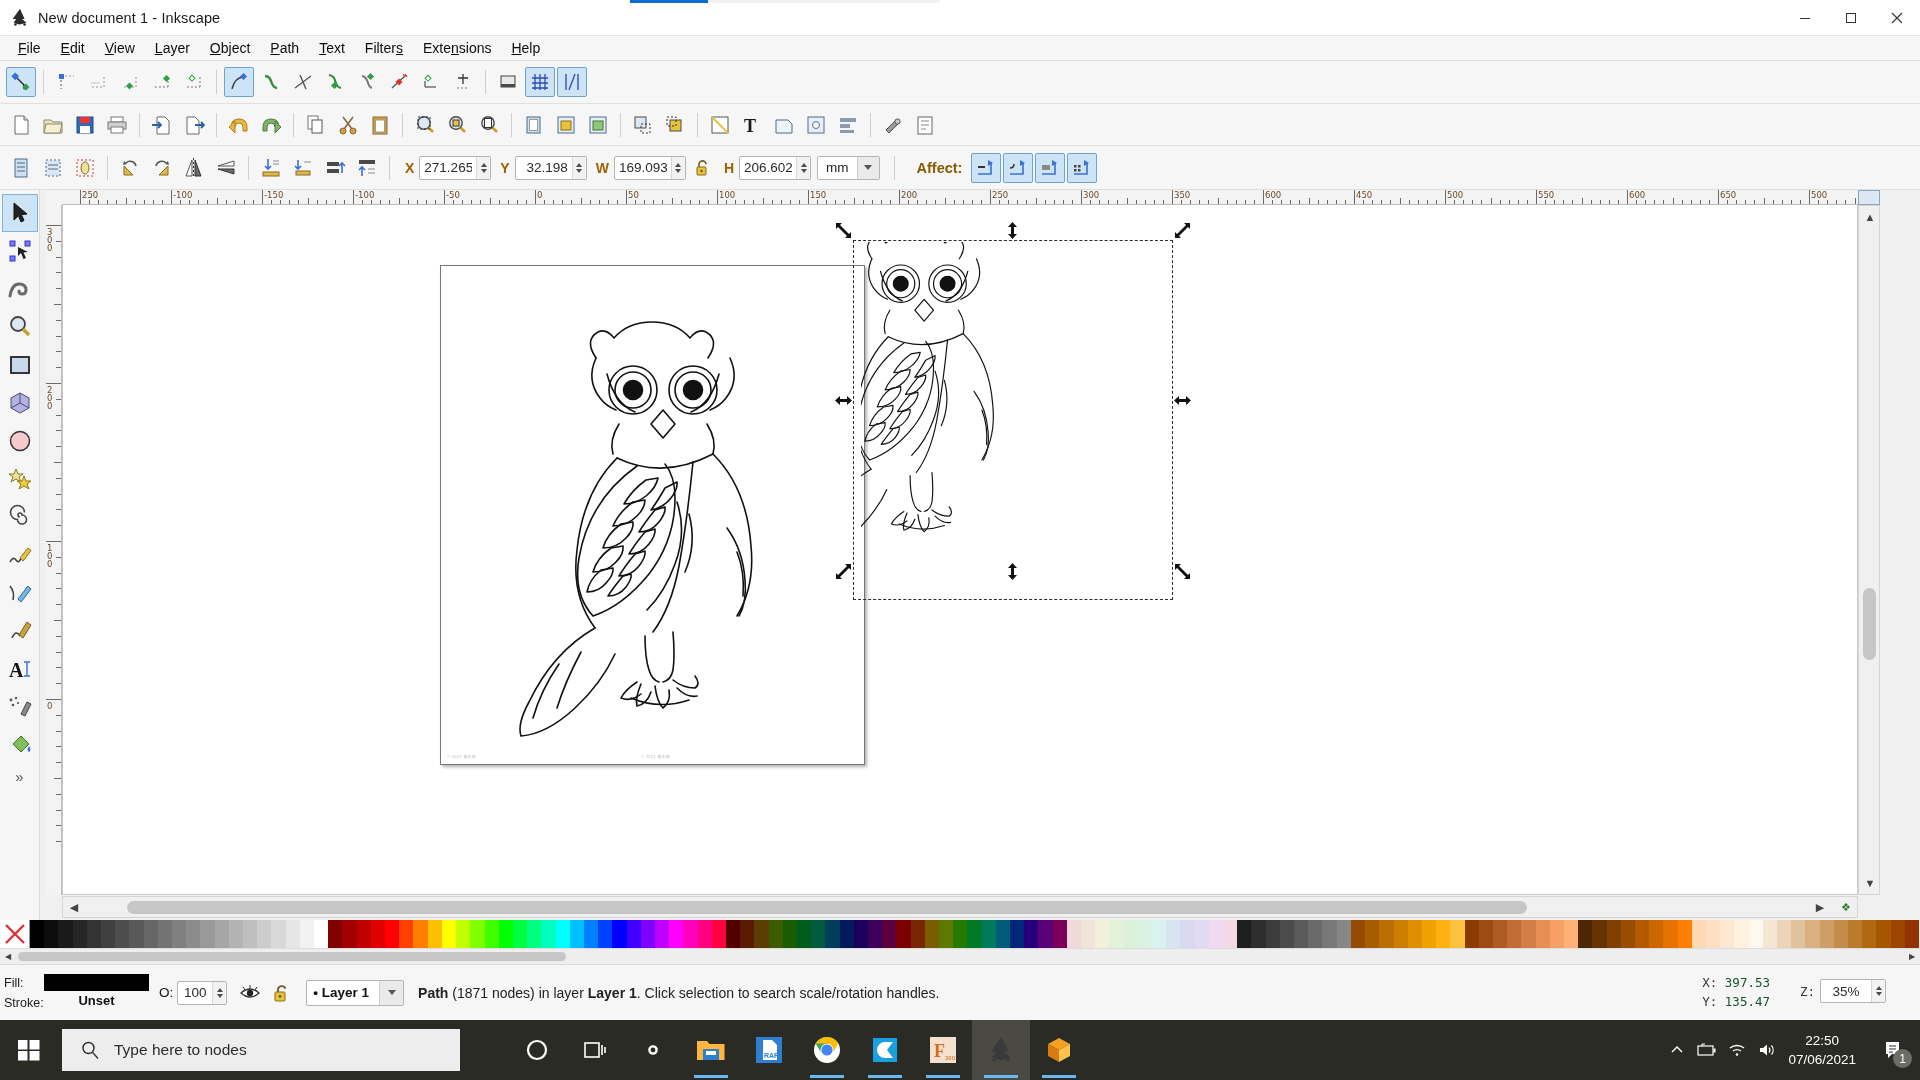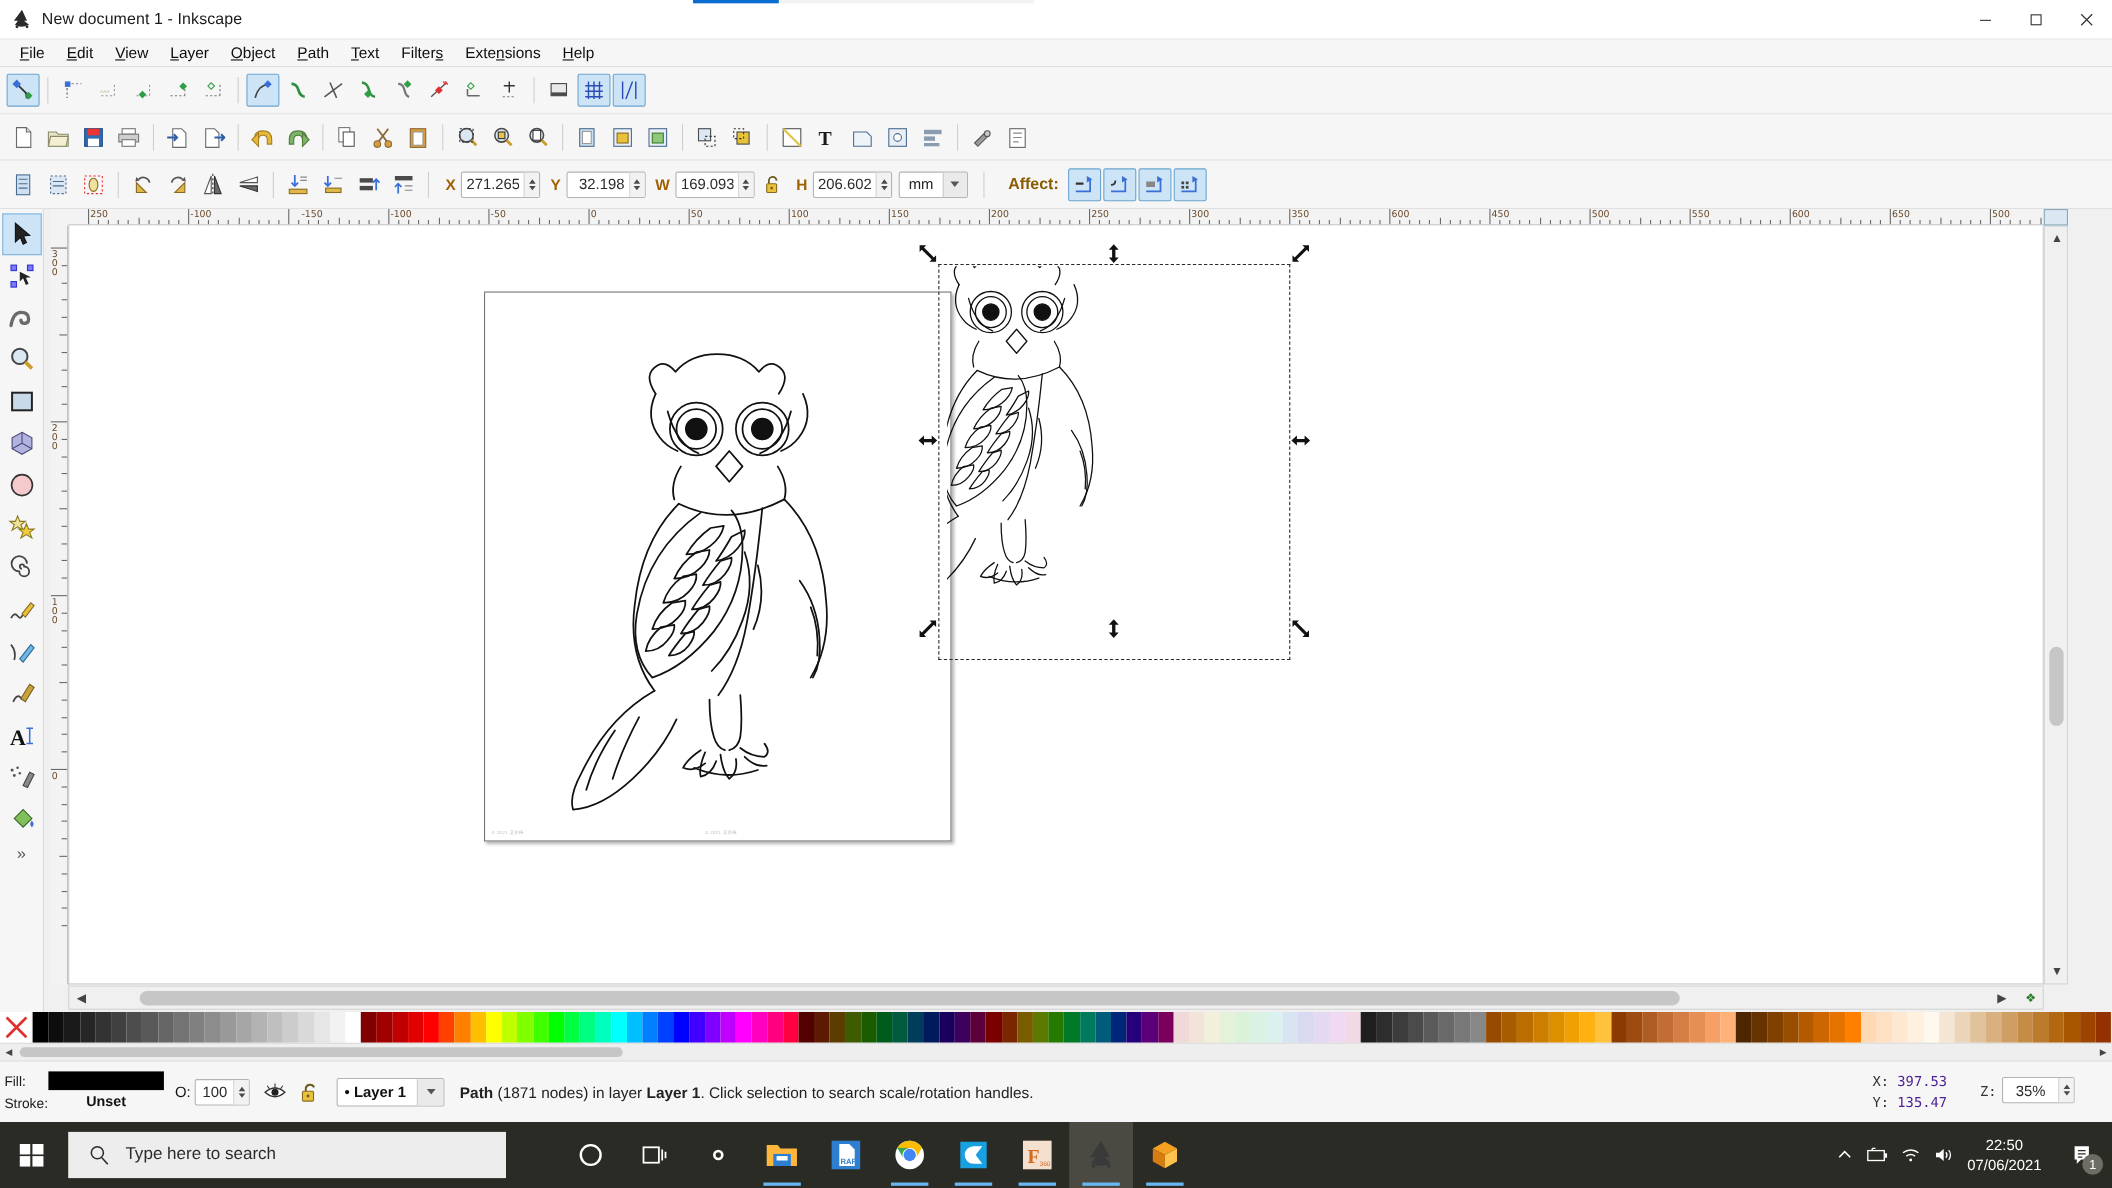--- a/index.html
+++ b/index.html
@@ -174,21 +174,21 @@
   }
   .layersel .nm { font-size:13.5px; font-weight:700; color:#111; padding:0 10px 0 6px; white-space:nowrap; }
   .layersel .drop { width:24px;height:100%; background:#eaeaea; border-left:1px solid #cdcdcd;
     display:flex;align-items:center;justify-content:center; }
   #statusmsg { font-size:14px; color:#222; margin-left:14px; white-space:nowrap; }
   #statusmsg b { font-weight:700; }
   #coords {
     position:absolute; right:150px; top:8px; font-family:"DejaVu Sans Mono", monospace;
     font-size:12.5px; color:#333; line-height:19px;
   }
-  #coords .v { color:#4c1d95; }
+  #coords .v { color:#14532d; }
   #zoomwrap { position:absolute; right:34px; top:14px; display:flex; }
   #zoomwrap .spin input { width:50px; text-align:center; }
 
   
   #taskbar {
     position:absolute; left:0; top:1020px; width:1920px; height:60px;
     background:#2b2b26; display:flex; align-items:center;
   }
   #startbtn { width:58px; height:60px; display:flex; align-items:center; justify-content:center; }
   #searchbox {
@@ -824,21 +824,21 @@
     <div class="rtick" style="left: 118.1px; height: 4px;"></div>
     <div class="rtick" style="left: 127.2px; height: 4px;"></div>
     <div class="rtick" style="left: 136.3px; height: 4px;"></div>
     <div class="rtick" style="left: 145.4px; height: 4px;"></div>
     <div class="rtick" style="left: 154.5px; height: 6px;"></div>
     <div class="rtick" style="left: 163.6px; height: 4px;"></div>
     <div class="rtick" style="left: 172.7px; height: 4px;"></div>
     <div class="rtick" style="left: 181.8px; height: 4px;"></div>
     <div class="rtick" style="left: 190.9px; height: 4px;"></div>
     <div class="rtick" style="left: 200px; height: 14px;"></div>
-    <div class="rlab" style="left: 212px;">-150</div>
+    <div class="rlab" style="left: 202px;">-150</div>
     <div class="rtick" style="left: 209.1px; height: 4px;"></div>
     <div class="rtick" style="left: 218.2px; height: 4px;"></div>
     <div class="rtick" style="left: 227.3px; height: 4px;"></div>
     <div class="rtick" style="left: 236.4px; height: 4px;"></div>
     <div class="rtick" style="left: 245.5px; height: 6px;"></div>
     <div class="rtick" style="left: 254.6px; height: 4px;"></div>
     <div class="rtick" style="left: 263.7px; height: 4px;"></div>
     <div class="rtick" style="left: 272.8px; height: 4px;"></div>
     <div class="rtick" style="left: 281.9px; height: 4px;"></div>
     <div class="rtick" style="left: 291px; height: 14px;"></div>
@@ -1454,21 +1454,21 @@
       <rect x="12.5" y="2" width="10" height="9.5" fill="#fff"></rect>
       <rect x="1" y="13" width="9.5" height="9.5" fill="#fff"></rect>
       <rect x="12.5" y="13" width="10" height="9.5" fill="#fff"></rect>
     </svg>
   </div>
   <div id="searchbox">
     <svg class="mag" width="20" height="20" viewBox="0 0 20 20">
       <circle cx="8.5" cy="8" r="5.5" fill="none" stroke="#2b2b2b" stroke-width="1.4"></circle>
       <path d="M12.6 12.4 L18 18.5" stroke="#2b2b2b" stroke-width="1.4"></path>
     </svg>
-    <span class="ph">Type here to search</span>
+    <span class="ph">Type here to nodes</span>
   </div>
 
   <div class="tkicon" style="margin-left:48px;">
     <svg width="26" height="26" viewBox="0 0 26 26">
         <circle cx="13" cy="13" r="9" fill="none" stroke="#fff" stroke-width="2.2"></circle>
       </svg>
   </div>
   <div class="tkicon">
     <svg width="26" height="26" viewBox="0 0 26 26">
         <rect x="3" y="6" width="14" height="14" fill="none" stroke="#fff" stroke-width="1.6"></rect>

